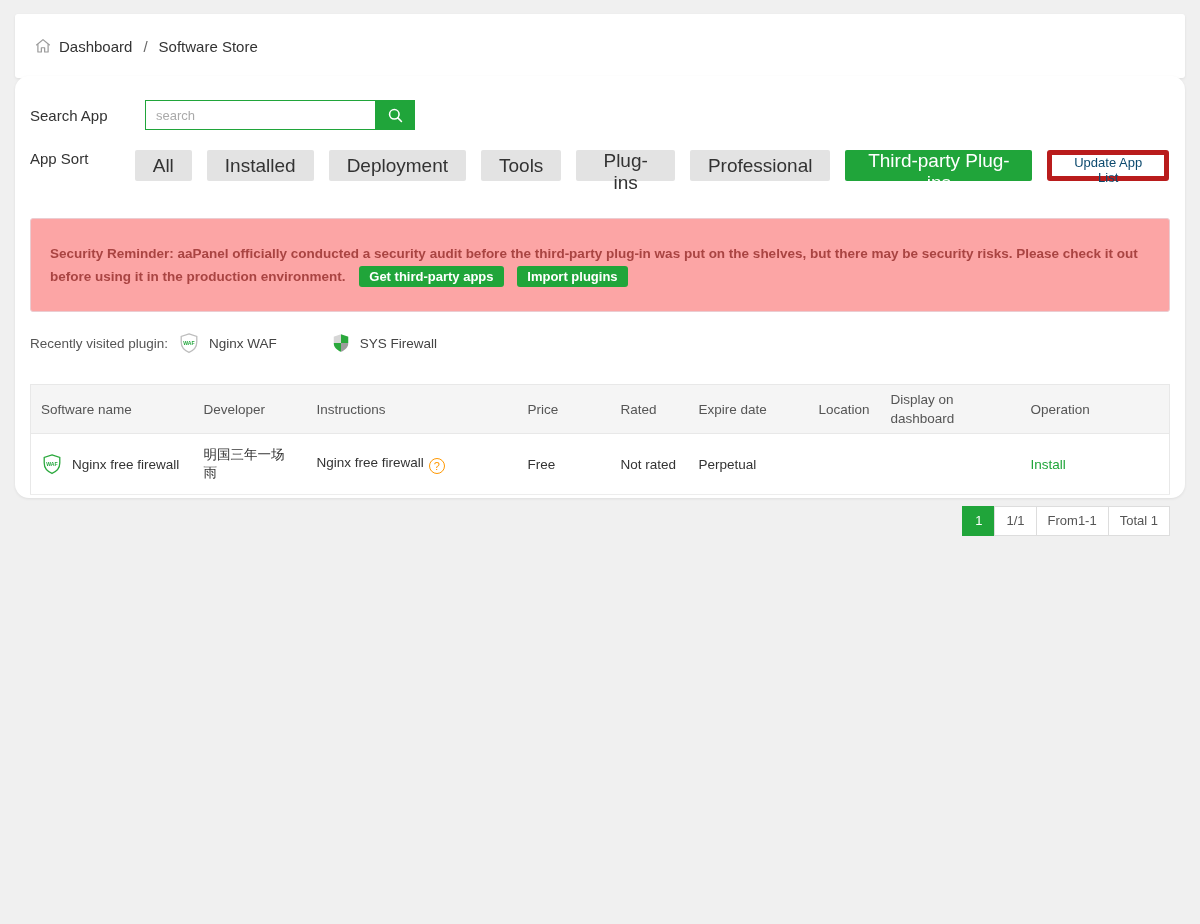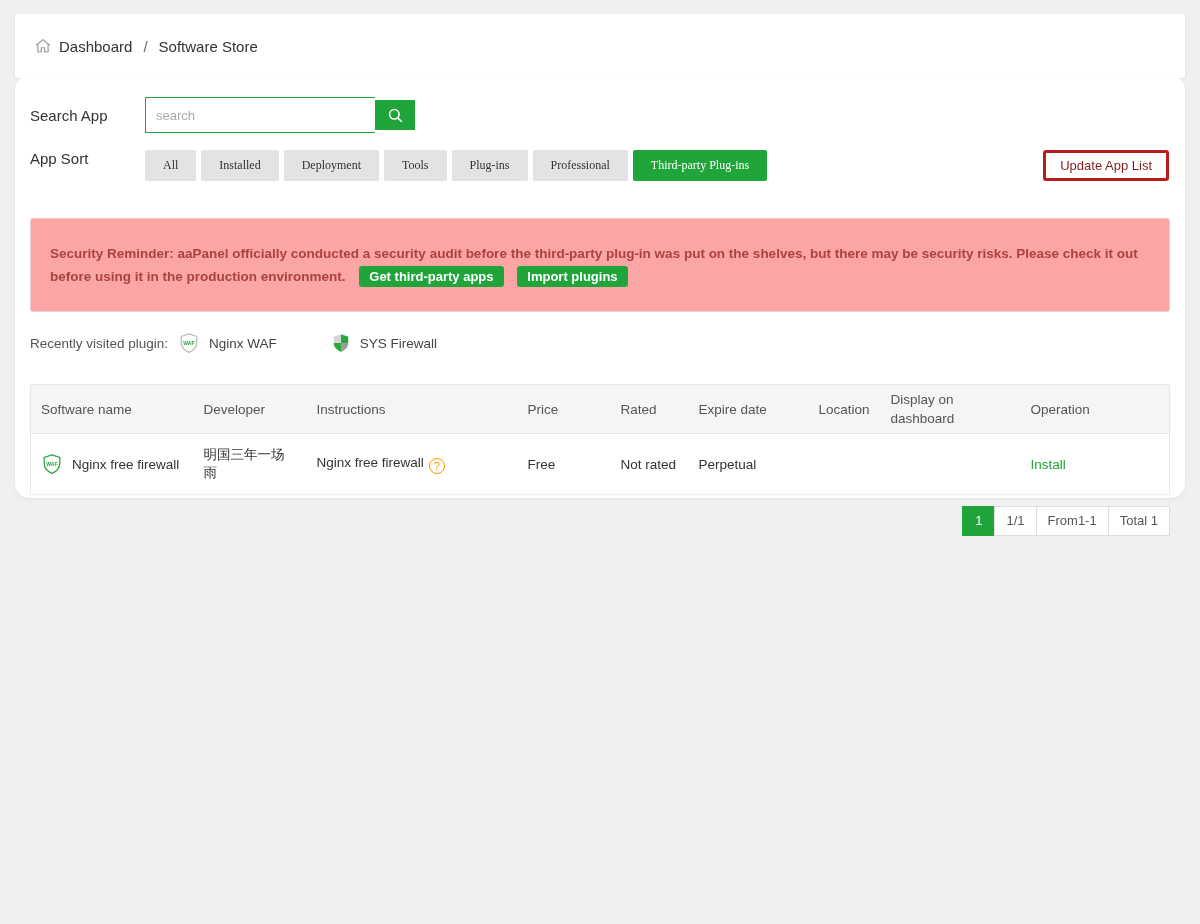--- a/index.html
+++ b/index.html
@@ -13,32 +13,32 @@
     padding:0 19px; font-size:15px; color:#333; }
   .crumb-link { display:flex; align-items:center; gap:7px; cursor:pointer; color:#333; }
   .crumb-sep { margin:0 11px; color:#666; }
 
   
   .main-card { position:absolute; top:76px; left:15px; right:15px; height:422px; background:#fff;
     border-radius:14px; box-shadow:0 1px 3px rgba(0,0,0,.08); padding:24px 15px 0; }
 
   .search-row { display:flex; align-items:center; height:30px; }
   .row-label { width:115px; font-size:15px; color:#333; }
-  .search-input { width:230px; height:36px; border:1px solid #20a53a; border-right:none; padding:0 10px;
+  .search-input { width:230px; height:30px; border:1px solid #20a53a; border-right:none; padding:0 10px;
     font-size:13px; color:#333; outline:none; font-family:inherit; }
   .search-input::placeholder { color:#aaa; }
   .search-btn { width:40px; height:30px; background:#20a53a; border:none; display:flex; align-items:center;
     justify-content:center; cursor:pointer; }
 
   .sort-row { display:flex; align-items:flex-start; margin-top:20px; height:32px; }
-  .sort-btn { background:#e3e3e3; border:none; color:#333; font-size:12px; height:31px; padding:0 18px;
-    margin-right:5px; border-radius:2px; cursor:pointer; font-family:Liberation Serif, serif; }
+  .sort-btn { background:#e3e3e3; border:none; color:#333; font-size:19px; height:31px; padding:0 18px;
+    margin-right:15px; border-radius:2px; cursor:pointer; font-family:Liberation Sans, sans-serif; }
   .sort-btn.active { background:#20a53a; color:#fff; }
-  .update-btn { margin-left:auto; margin-right:1px; background:#fff; border:3px solid #b91c1c; border-radius:3px;
-    color:#7f1d1d; font-size:13px; height:31px; padding:0 14px; cursor:pointer; font-family:inherit; }
+  .update-btn { margin-left:auto; margin-right:1px; background:#fff; border:5px solid #b91c1c; border-radius:3px;
+    color:#0c4a6e; font-size:13px; height:31px; padding:0 14px; cursor:pointer; font-family:inherit; }
 
   .banner { margin-top:36px; background:#fca5a5; border:1px solid #ebccd1; border-radius:3px;
     padding:23px 19px; font-size:13.5px; font-weight:bold; color:#a94442; line-height:23px; }
   .banner-btn { display:inline-block; background:#20a53a; color:#fff; border:none; border-radius:3px;
     font-size:13px; font-weight:bold; padding:3px 10px; margin-left:10px; cursor:pointer; font-family:inherit; }
 
   .recent-row { margin-top:18px; display:flex; align-items:center; font-size:13.5px; color:#555; height:26px; }
   .recent-label { margin-right:2px; }
   .recent-plugin { display:flex; align-items:center; gap:9px; margin-right:46px; margin-left:8px; cursor:pointer; color:#444; }
 

